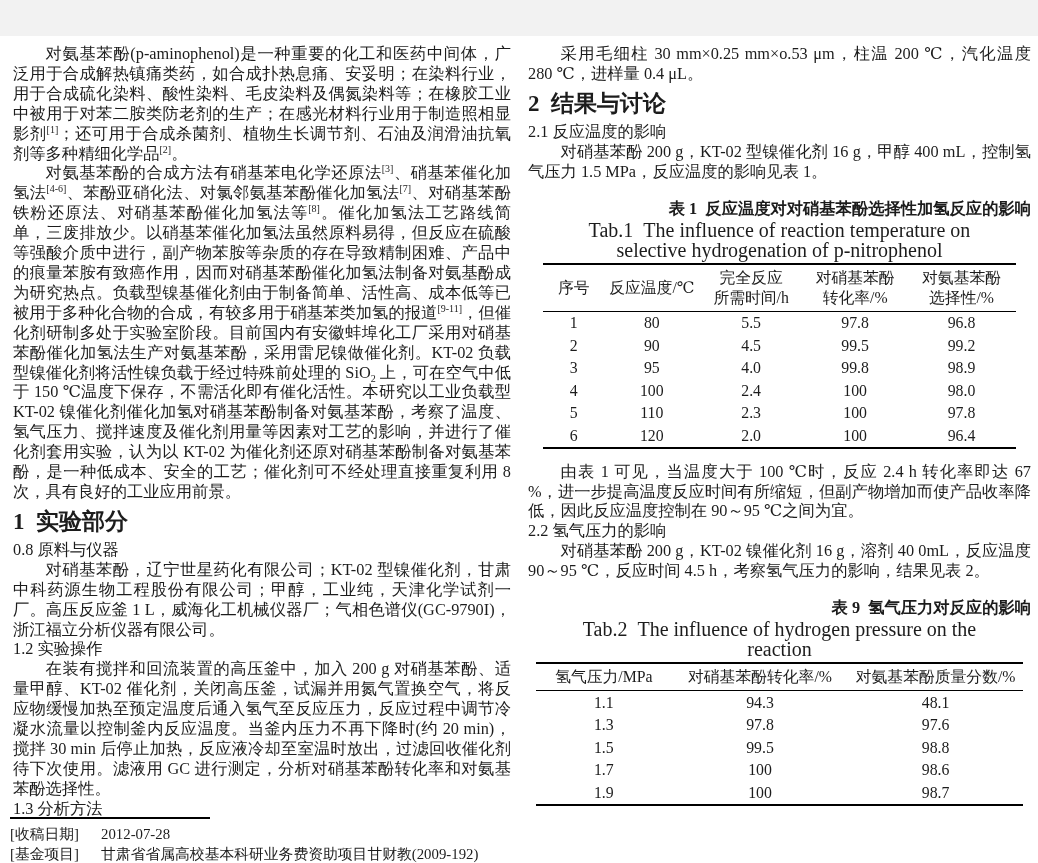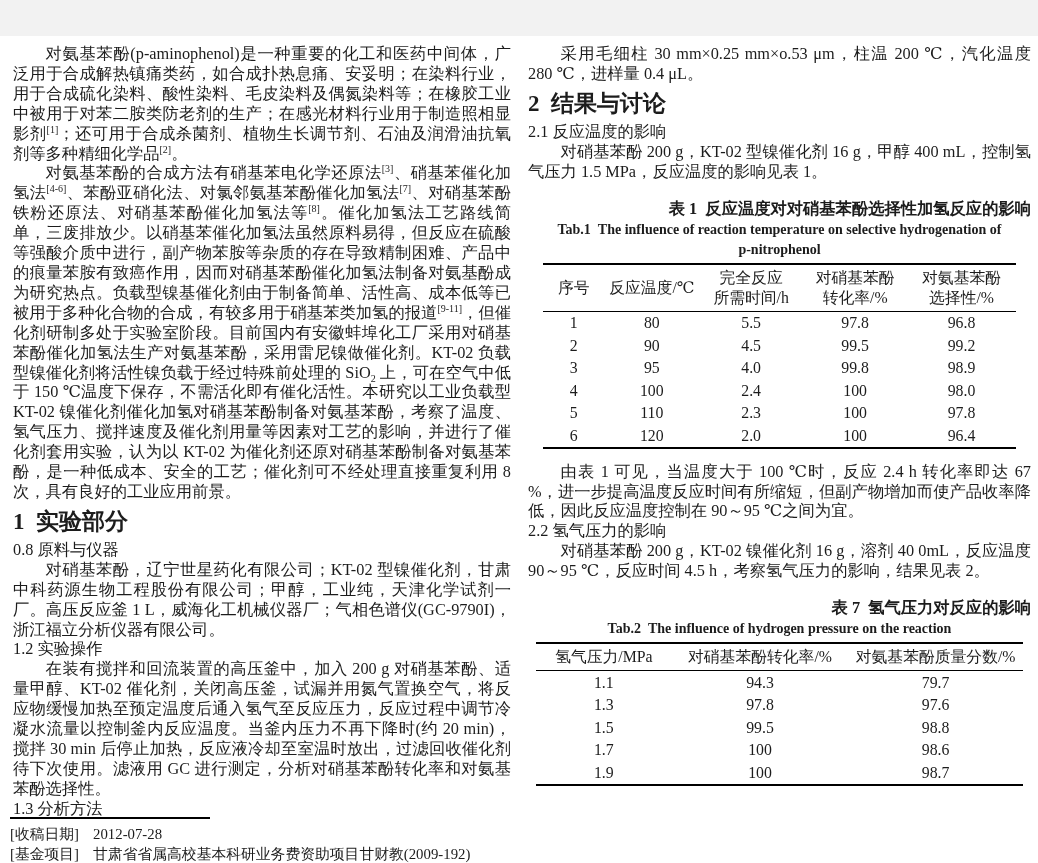--- a/index.html
+++ b/index.html
@@ -38,25 +38,24 @@
   }
   .table-block{margin-top:16px;margin-bottom:13px;}
   .cap-zh{
     font-weight:bold;
     text-align:right;
     font-size:16.3px;
     line-height:22px;
   }
   .cap-en{
     text-align:center;
-    font-size:14px;
+    font-size:20px;
     line-height:20px;
     width:90%;
     margin:0 auto;
-    font-weight:bold;
   }
   table.booktab{
     width:94%;
     margin:3px auto 0 auto;
     border-collapse:collapse;
     border-top:2.5px solid #000;
     border-bottom:2.5px solid #000;
     font-size:15.8px;
   }
   #table-2-el{width:97%;}
@@ -79,21 +78,21 @@
     position:absolute;
     left:10px;top:781px;width:1014px;
     font-size:14.8px;
     line-height:20.3px;
   }
   .footnote-rule{
     width:200px;height:0;
     border-top:2.5px solid #000;
     margin-bottom:5px;
   }
-  .f-row{display:flex;gap:14px;align-items:baseline;}
+  .f-row{display:flex;gap:22px;align-items:baseline;}
   .f-label{flex:0 0 auto;}
   .f-text{flex:1 1 auto;}
 </style>
 </head>
 <body>
 
 <div id="page">
 
   <div id="col-left" class="col">
     <p class="body">对氨基苯酚(p-aminophenol)是一种重要的化工和医药中间体，广泛用于合成解热镇痛类药，如合成扑热息痛、安妥明；在染料行业，用于合成硫化染料、酸性染料、毛皮染料及偶氮染料等；在橡胶工业中被用于对苯二胺类防老剂的生产；在感光材料行业用于制造照相显影剂<sup>[1]</sup>；还可用于合成杀菌剂、植物生长调节剂、石油及润滑油抗氧剂等多种精细化学品<sup>[2]</sup>。</p>
@@ -180,40 +179,40 @@
             </tr>
           </tbody>
       </table>
     </div>
 
     <p class="body mt">由表 1 可见，当温度大于 100 ℃时，反应 2.4 h 转化率即达 67 %，进一步提高温度反应时间有所缩短，但副产物增加而使产品收率降低，因此反应温度控制在 90～95 ℃之间为宜。</p>
     <div class="sub-heading">2.2  氢气压力的影响</div>
     <p class="body">对硝基苯酚 200 g，KT-02 镍催化剂 16 g，溶剂 40 0mL，反应温度 90～95 ℃，反应时间 4.5 h，考察氢气压力的影响，结果见表 2。</p>
 
     <div class="table-block">
-      <div class="cap-zh">表 7 氢气压力对反应的影响</div>
+      <div class="cap-zh">表 9 氢气压力对反应的影响</div>
       <div class="cap-en">Tab.2 The influence of hydrogen pressure on the reaction</div>
       <table class="booktab" id="table-2-el">
         <colgroup>
             <col style="width:28%">
             <col style="width:36%">
             <col style="width:36%">
           </colgroup>
         <thead>
             <tr>
               <th>氢气压力/MPa</th>
               <th>对硝基苯酚转化率/%</th>
               <th>对氨基苯酚质量分数/%</th>
             </tr>
           </thead>
         <tbody>
             <tr>
               <td>1.1</td>
               <td>94.3</td>
-              <td>79.7</td>
+              <td>48.1</td>
             </tr>
             <tr>
               <td>1.3</td>
               <td>97.8</td>
               <td>97.6</td>
             </tr>
             <tr>
               <td>1.5</td>
               <td>99.5</td>
               <td>98.8</td>

